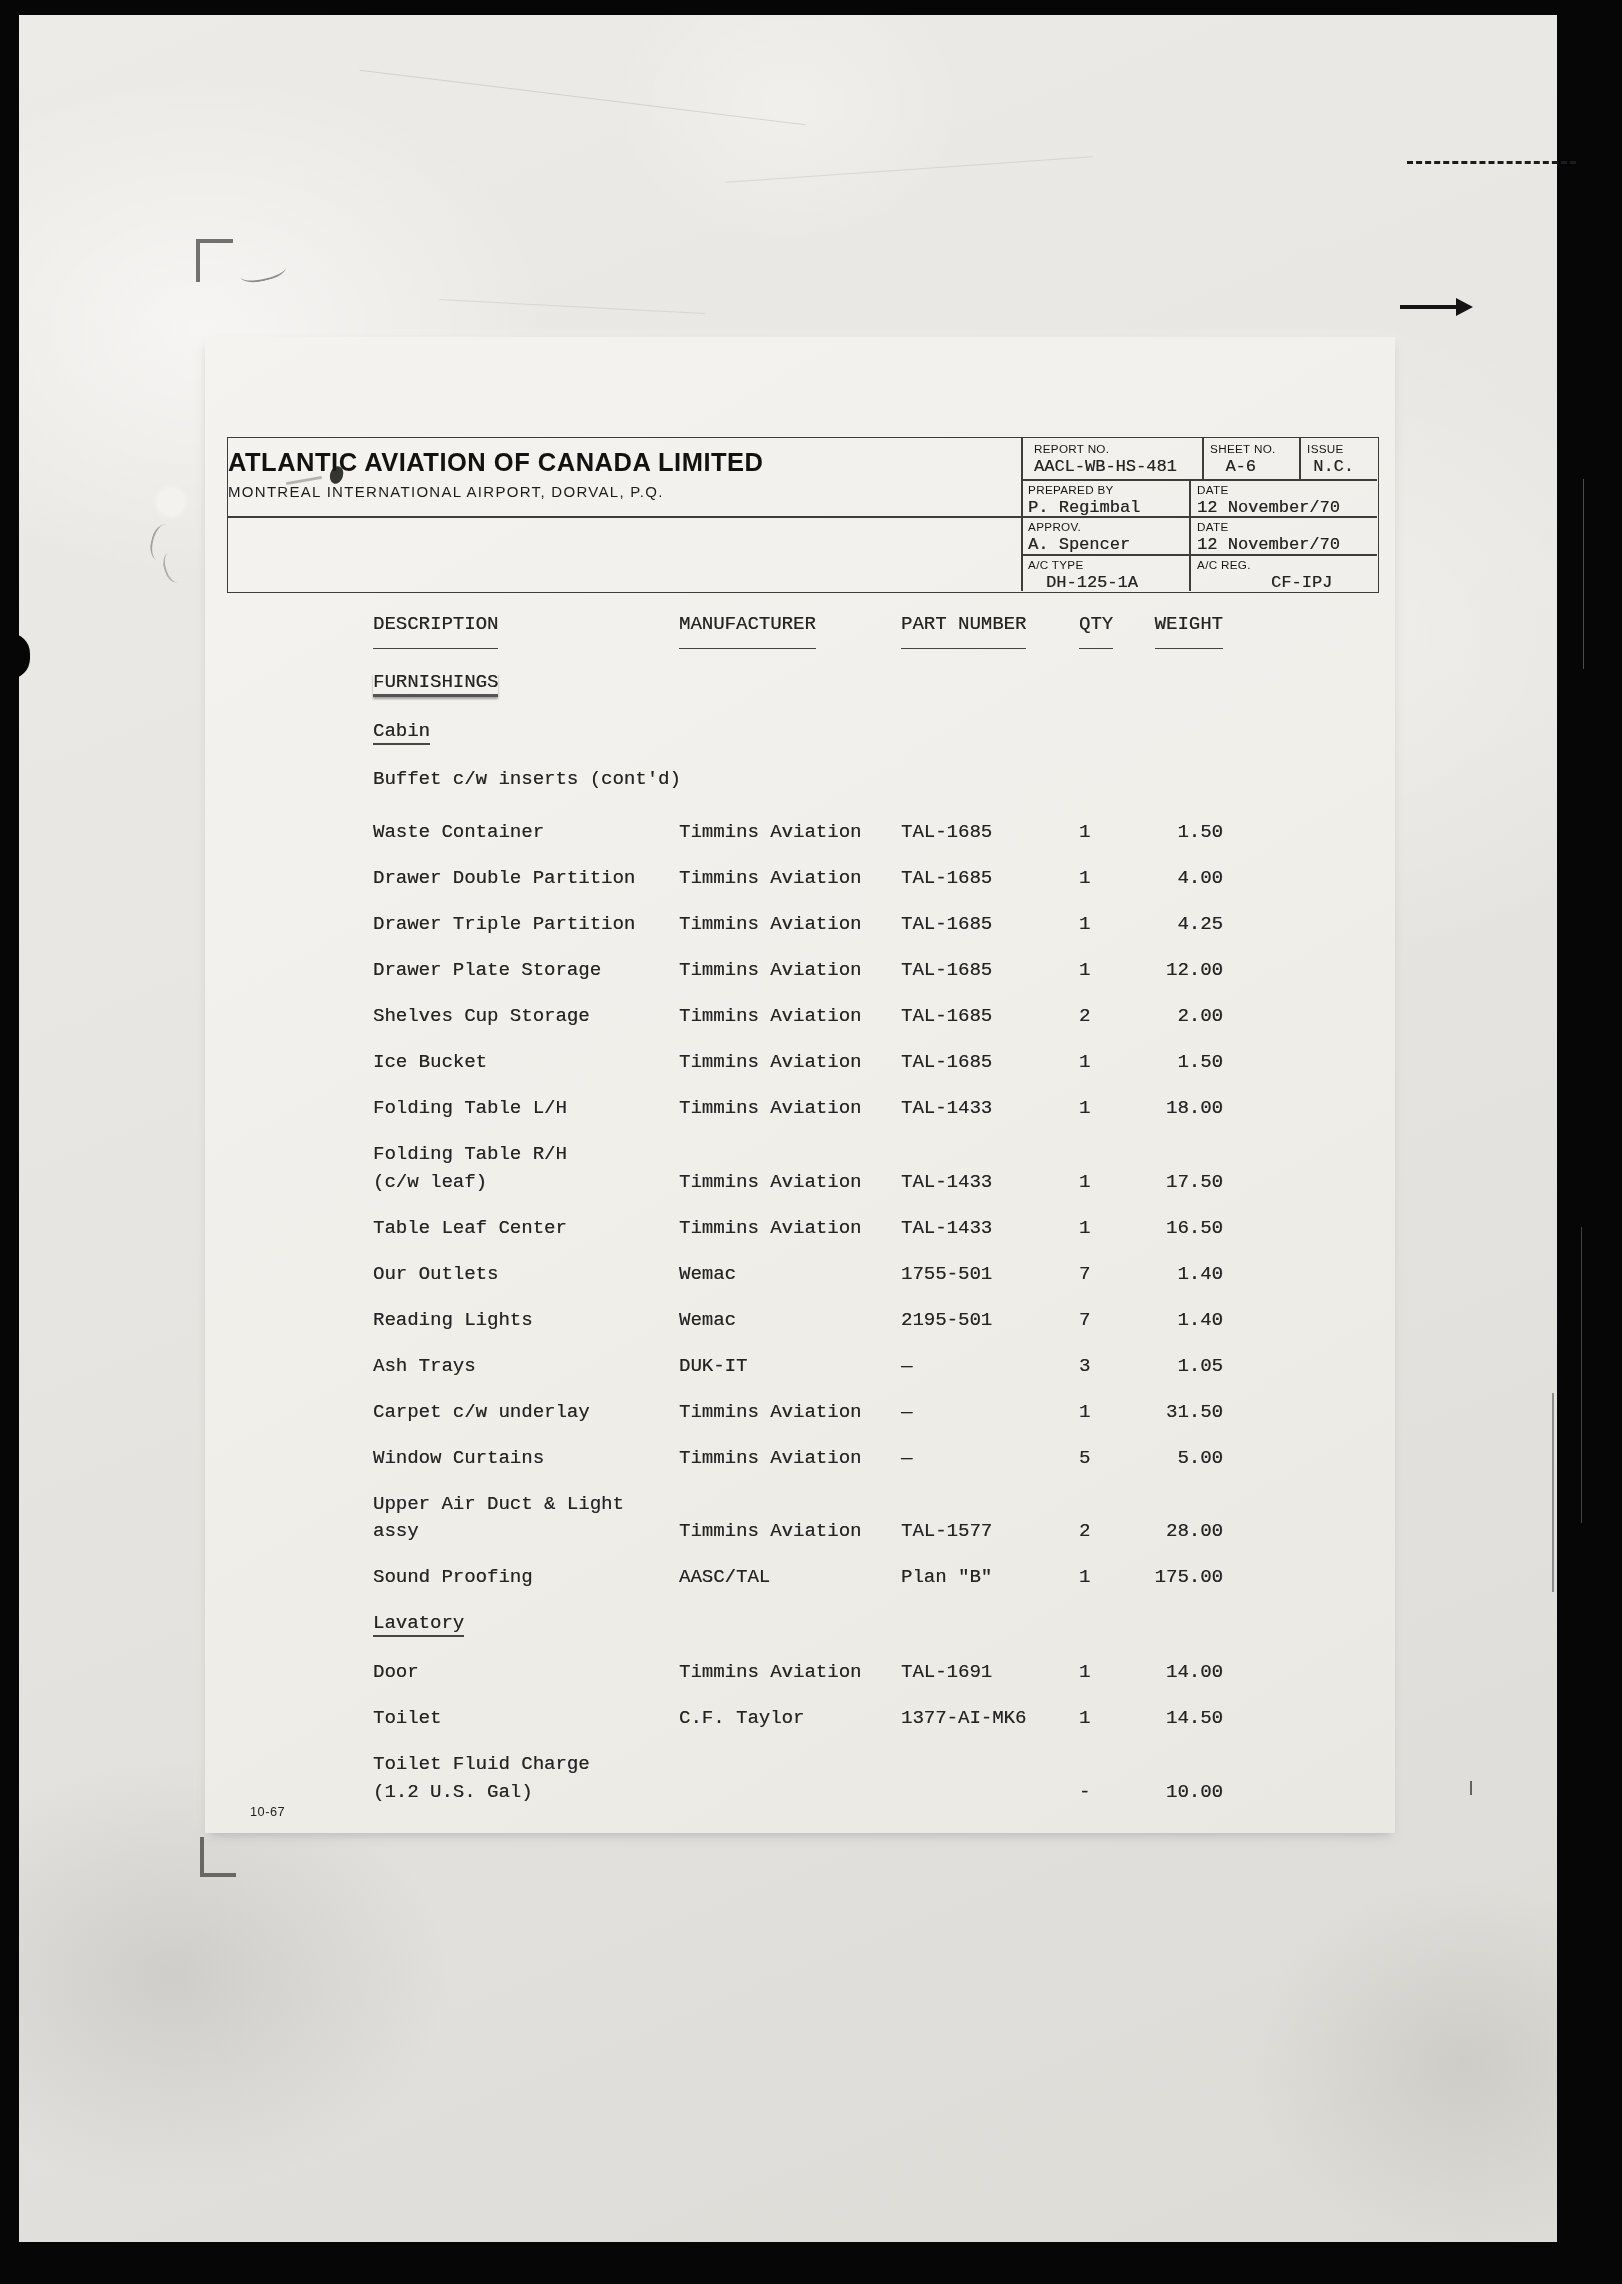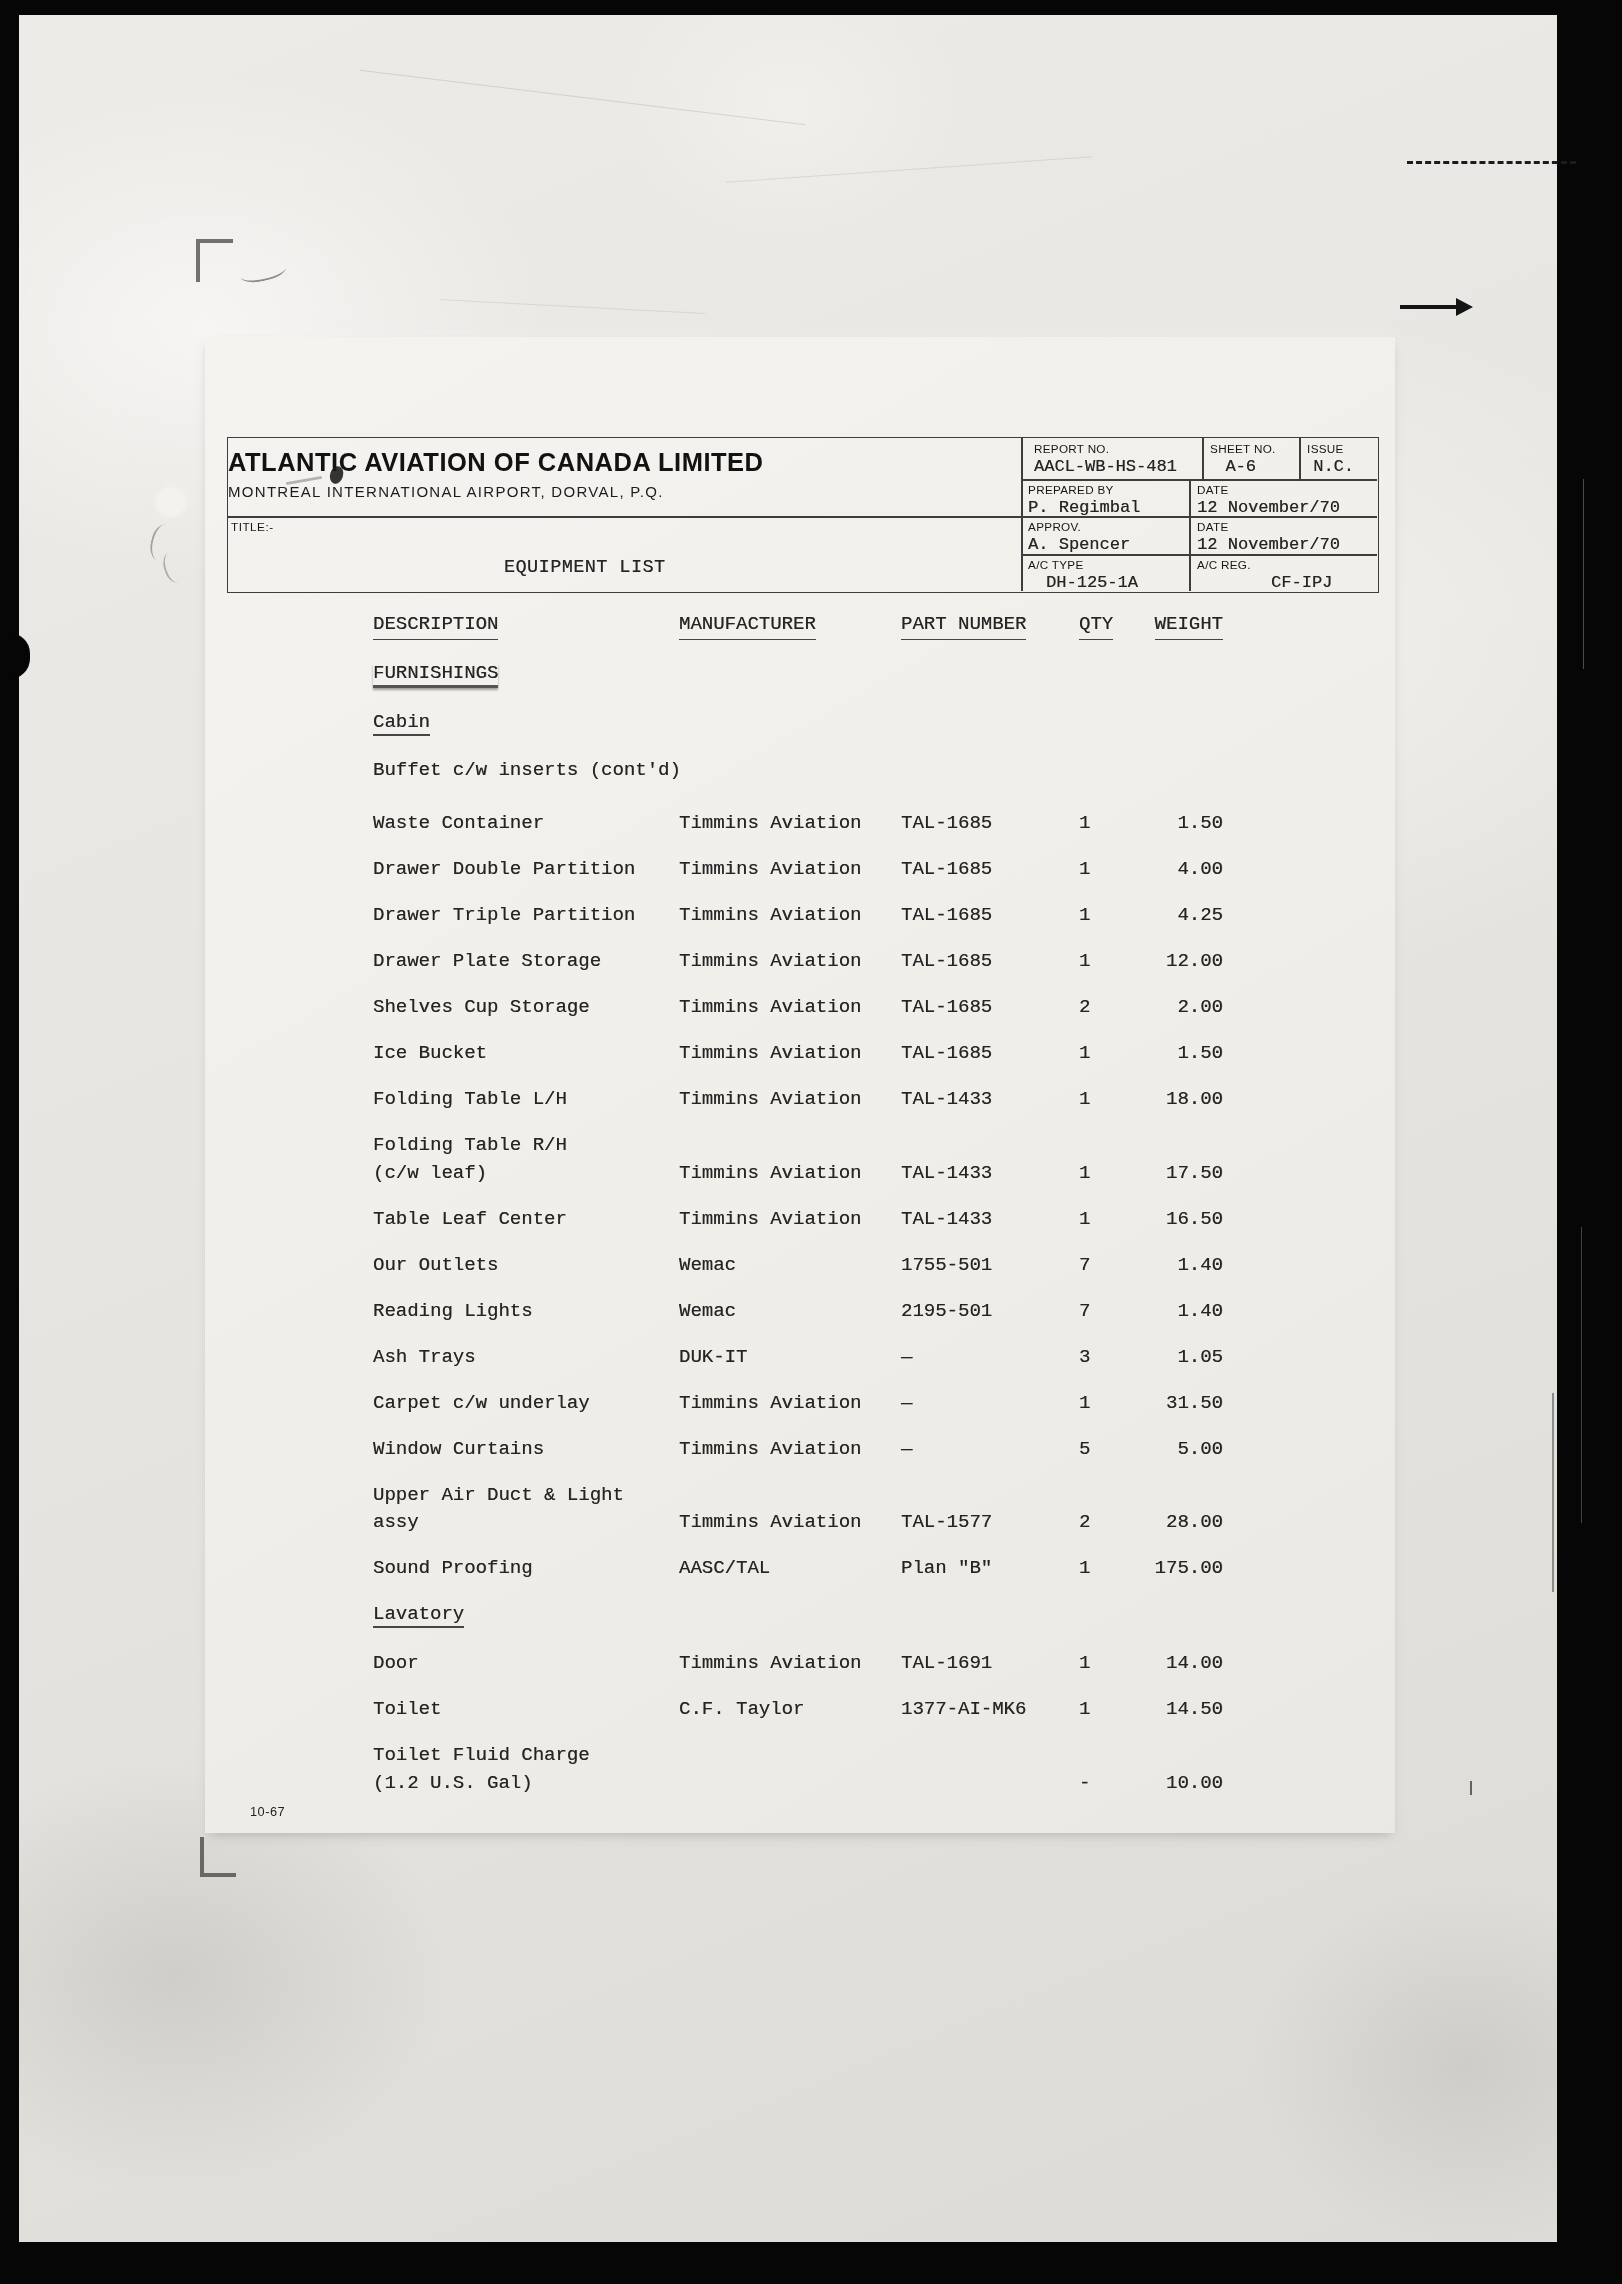--- a/index.html
+++ b/index.html
@@ -31,21 +31,21 @@
   .title-label{position:absolute;left:3.1px;top:4.1px;font-size:11.7px;letter-spacing:0.5px;color:var(--ink-print,#161616);}
   .doc-title{position:absolute;left:276px;top:41px;font-family:"Liberation Mono",monospace;font-size:18.4px;letter-spacing:0.5px;color:var(--ink-typed,#242424);text-shadow:0.3px 0 0 rgba(36,36,36,.6);}
 
   
   .typed{font-family:"Liberation Mono",monospace;color:var(--ink-typed,#242424);text-shadow:0.3px 0 0 rgba(36,36,36,.6);}
   .tablewrap{position:absolute;left:168px;top:278px;width:878px;font-size:19px;line-height:19.4px;}
   .grid{display:grid;grid-template-columns:306px 222px 166px 46px 110px;align-items:end;}
   .c-qty{margin-left:12px;}
   .c-wt{text-align:right;}
   .thead{margin-bottom:24px;}
-  .thead span{display:inline-block;border-bottom:1.5px solid rgba(36,36,36,.85);padding-bottom:5px;}
+  .thead span{display:inline-block;border-bottom:1.5px solid rgba(36,36,36,.85);padding-bottom:14px;}
   .headline{margin-bottom:25.5px;}
   .sec-underline{display:inline-block;border-bottom:2px solid rgba(40,40,40,.85);padding-bottom:1px;}
   .smudged{border-bottom:3.6px solid rgba(45,45,45,.8);box-shadow:0 2px 2px rgba(60,60,60,.45);}
   .trow{margin-bottom:26.6px;}
   .c-desc div + div{margin-top:8.2px;}
   .formnum{position:absolute;left:45px;top:1467px;font-size:12.8px;letter-spacing:0.5px;color:#222;}
   .art{position:absolute;}
 </style>
 </head>
 <body>
@@ -63,24 +63,20 @@
       <div class="hline" style="left:0;top:78px;width:793px;height:1.5px;"></div>
       <div class="hline" style="left:793px;top:41px;width:356px;height:1.5px;"></div>
       <div class="hline" style="left:793px;top:78px;width:356px;height:1.5px;"></div>
       <div class="hline" style="left:793px;top:116px;width:356px;height:1.5px;"></div>
 
       <div class="company-block">
         <div class="company-name">ATLANTIC AVIATION OF CANADA LIMITED</div>
         <div class="company-address">MONTREAL INTERNATIONAL AIRPORT, DORVAL, P.Q.</div>
       </div>
 
-      <div class="title-block">
-        <div class="title-label">TITLE:-</div>
-        <div class="doc-title">EQUIPMENT LIST</div>
-      </div>
 
       <div class="hcell" style="left:794px;top:0;width:180px;height:41px;padding-left:12px;">
         <div class="flabel">REPORT NO.</div>
         <div class="fvalue">AACL-WB-HS-481</div>
       </div>
       <div class="hcell" style="left:976px;top:0;width:96px;height:41px;">
         <div class="flabel">SHEET NO.</div>
         <div class="fvalue" style="text-indent:15.3px;">A-6</div>
       </div>
       <div class="hcell" style="left:1073px;top:0;width:76px;height:41px;">

